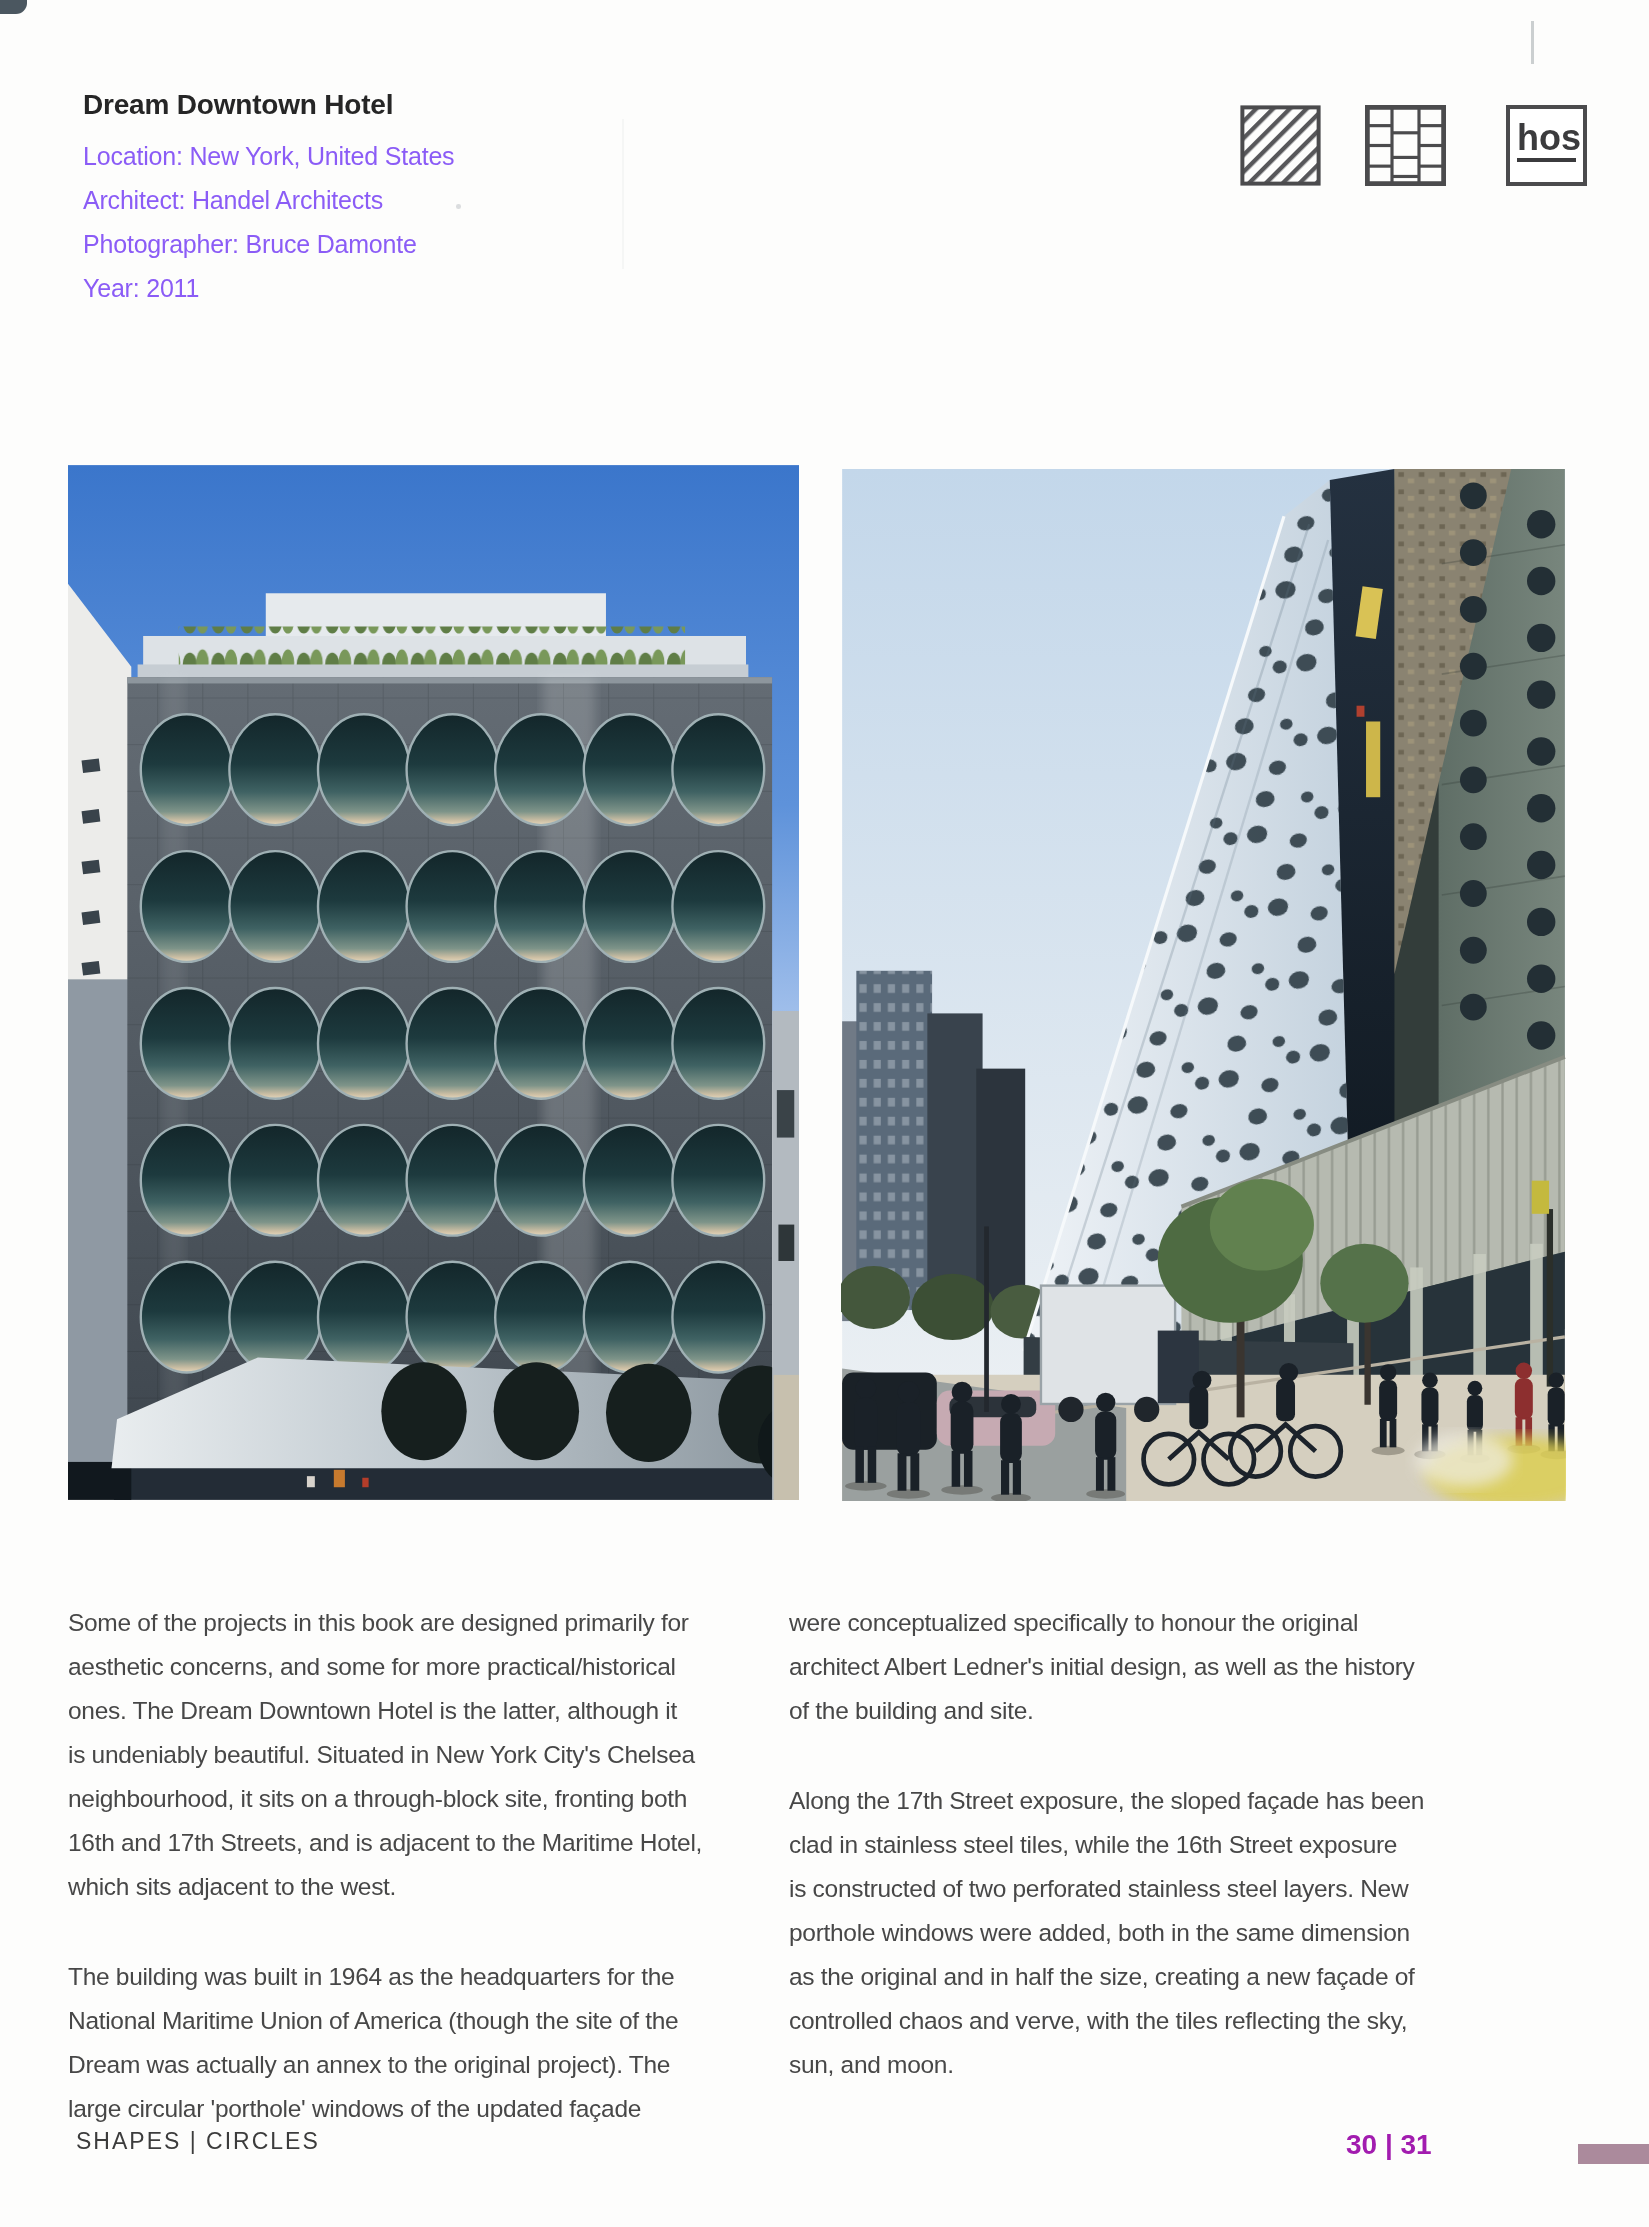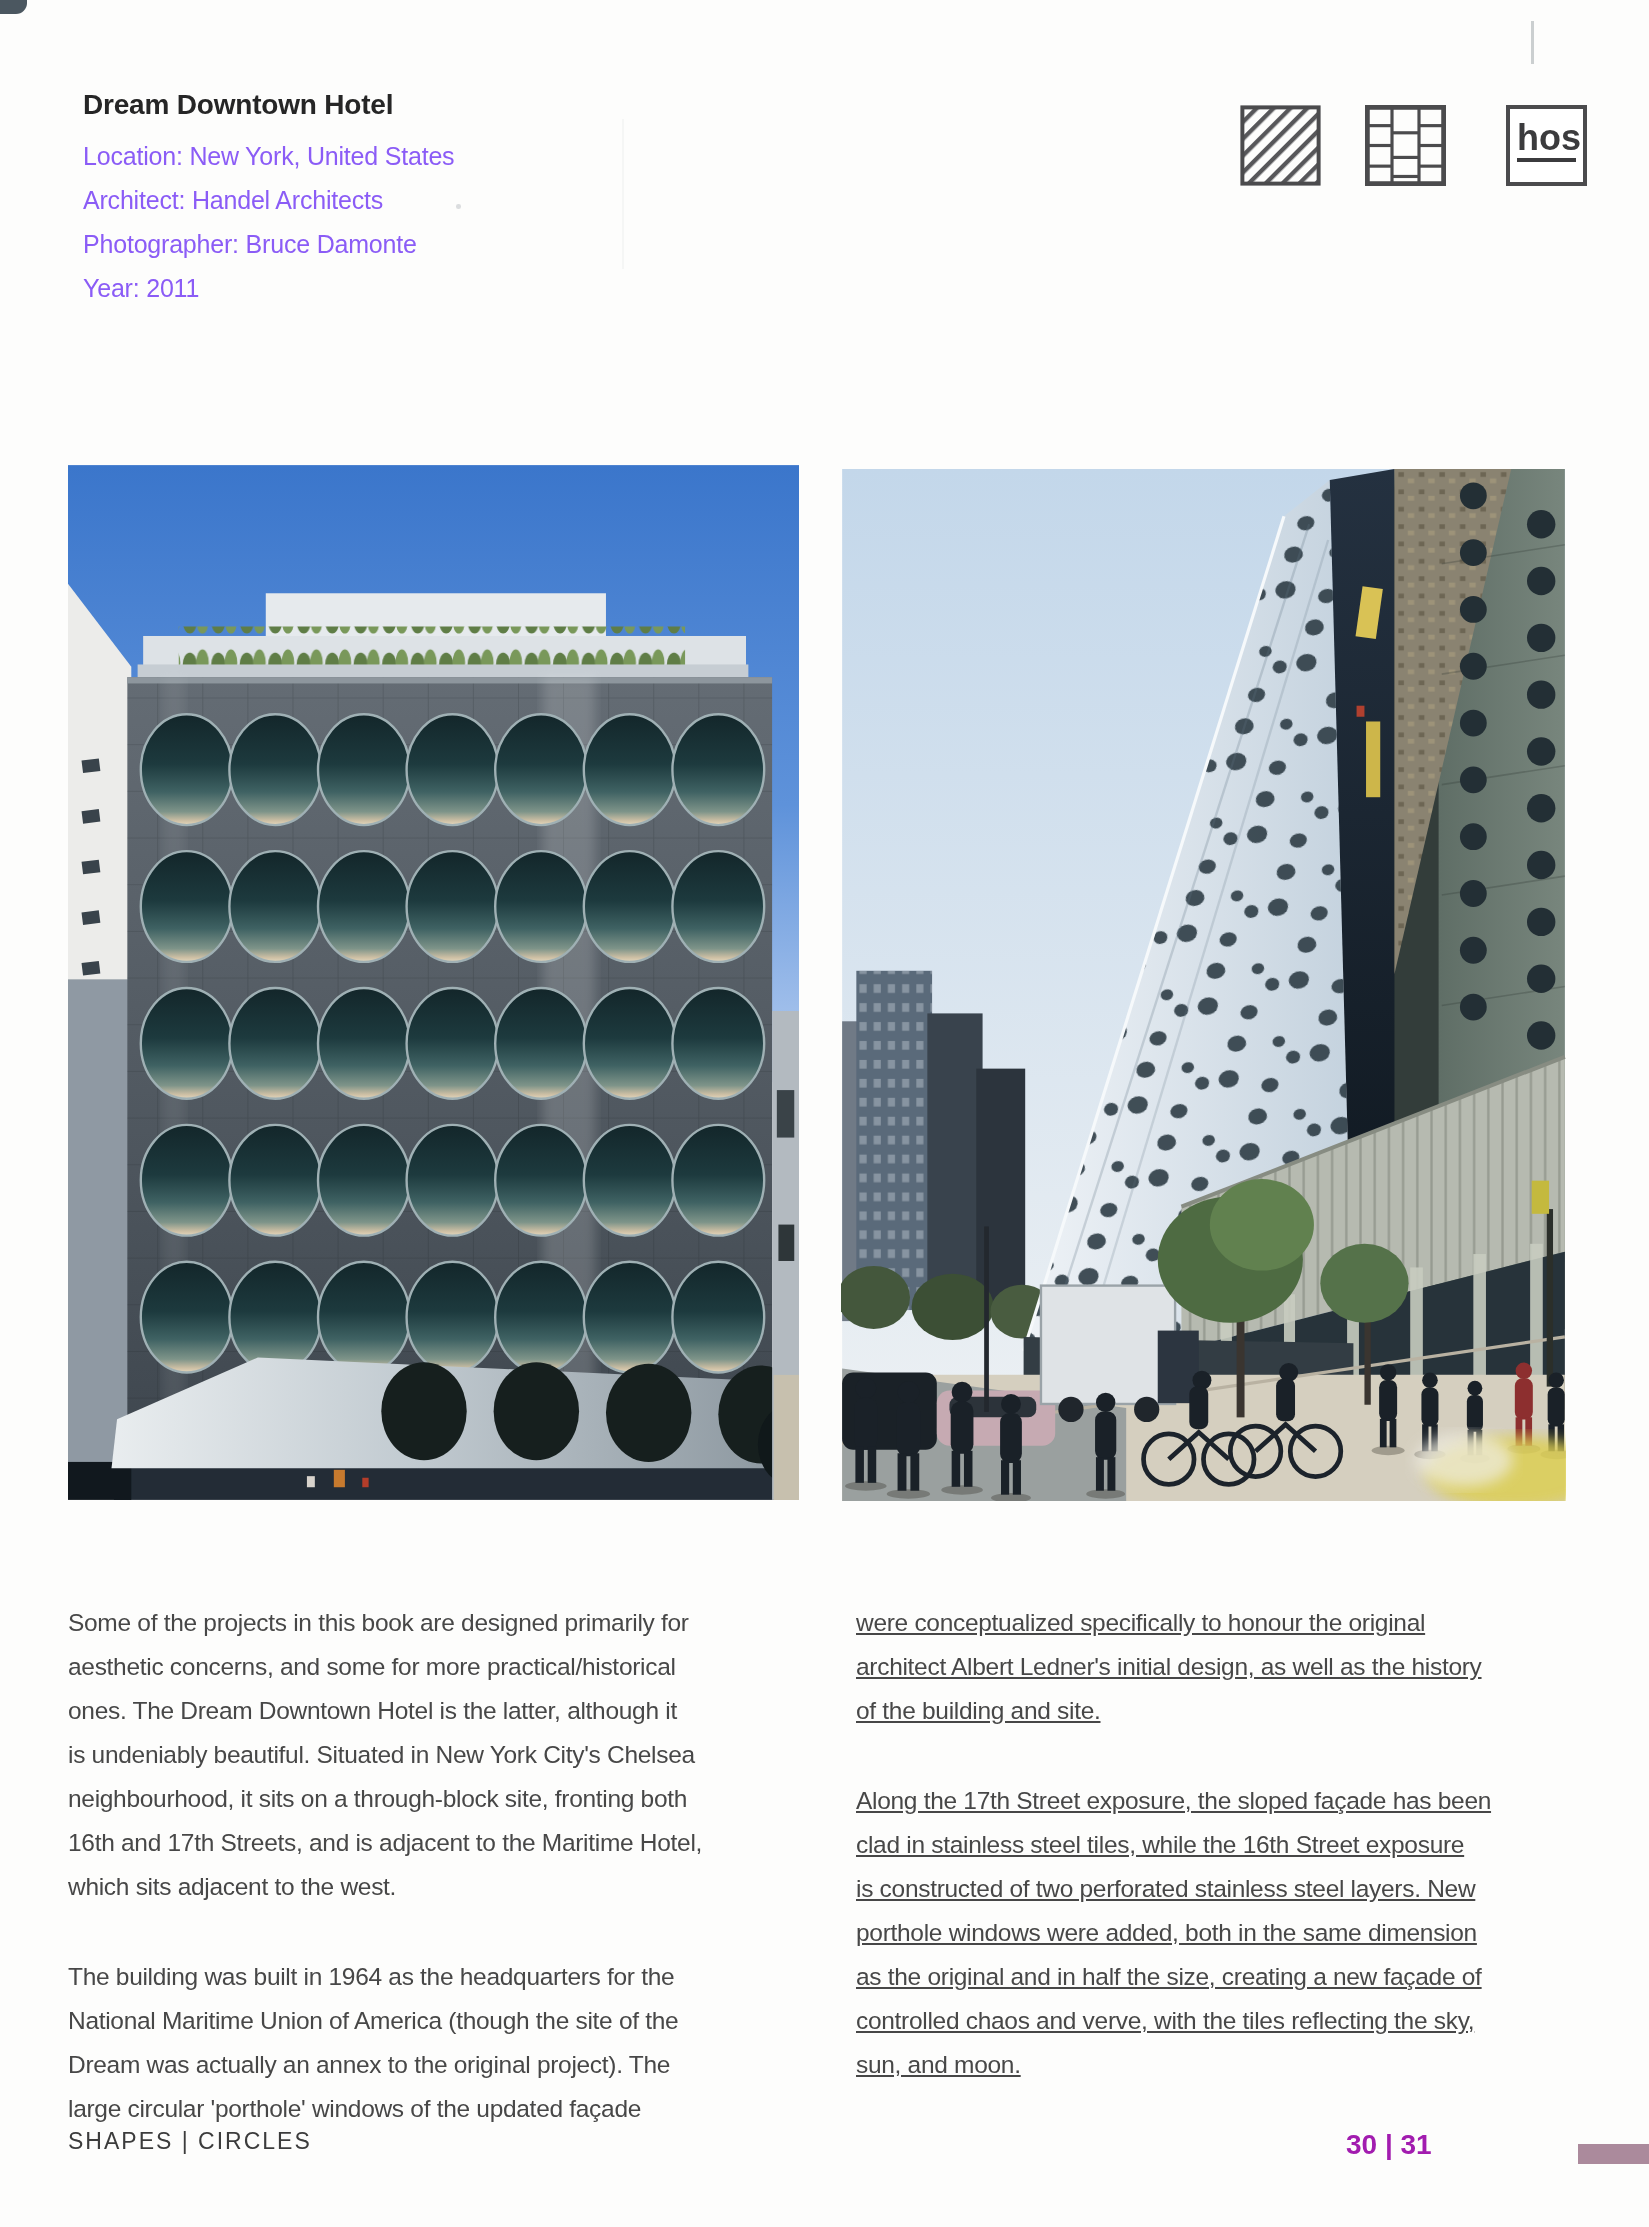--- a/index.html
+++ b/index.html
@@ -23,23 +23,23 @@
   
   .photo{position:absolute; top:465px; overflow:hidden;}
   .photo svg{display:block;}
   .photo.left{left:68px; width:731px; height:1035px;}
   .photo.right{left:841px; top:469px; width:725px; height:1032px;}
   
   .col{position:absolute; top:1601px; font-size:24.5px; line-height:44px; letter-spacing:-0.3px; color:#474747;}
   .col p{margin:0; white-space:pre;}
   .col p + p{margin-top:46px;}
   .col.left{left:68px;}
-  .col.right{left:856px;text-decoration:underline;}
-  
-  .footer-section{position:absolute; left:68px; top:2128px; font-size:23px; letter-spacing:2px; color:#3c3c3c;}
+  .col.right{left:789px;}
+  
+  .footer-section{position:absolute; left:76px; top:2128px; font-size:23px; letter-spacing:2px; color:#3c3c3c;}
   .footer-pages{position:absolute; left:1346px; top:2129px; width:215px; text-align:left;
     font-size:28px; font-weight:bold; color:#a21caf;}
   .footer-bar{position:absolute; left:1578px; top:2144px; width:71px; height:20px;}
   
   .smudge{position:absolute; left:0; top:0; width:27px; height:13.5px; background:#2b3a44; opacity:.85;
     border-bottom-right-radius:11px;}
   .dash-art{position:absolute; background:#8d969c;}
 </style>
 </head>
 <body>

